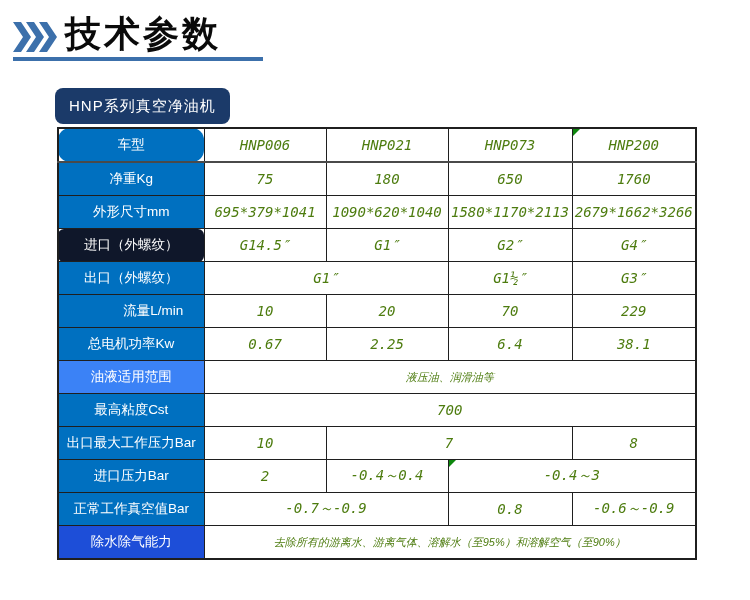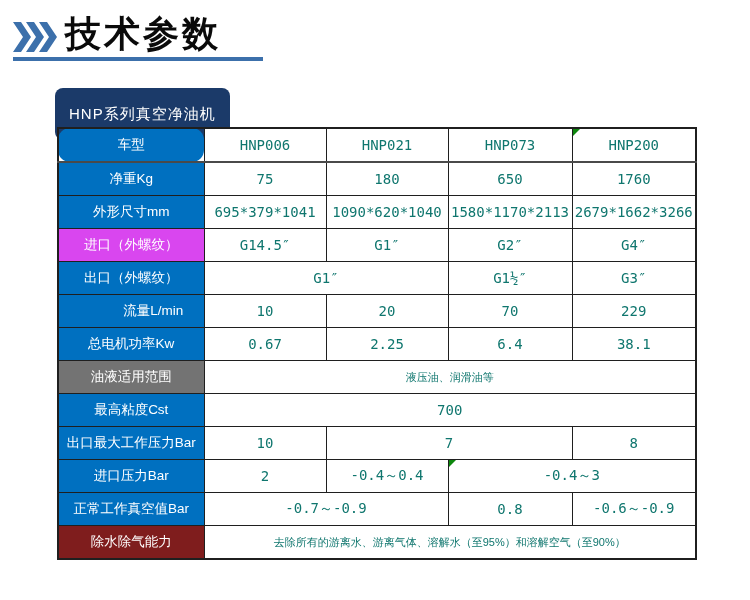--- a/index.html
+++ b/index.html
@@ -48,21 +48,21 @@
     height: 4px;
   }
 
   
   .series-badge {
     position: absolute;
     left: 55px;
     top: 88px;
     height: 28px;
     line-height: 28px;
-    padding: 12px 14px;
+    padding: 4px 14px;
     border-radius: 8px;
     color: #ffffff;
     font-size: 15px;
     font-weight: 500;
     letter-spacing: 1px;
     white-space: nowrap;
   }
 
   
   .table-wrap {
@@ -92,23 +92,24 @@
     border-bottom: 2px solid #4a4a4a;
   }
   th.label-cell {
     color: #ffffff;
     font-size: 13.5px;
     font-weight: 500;
     font-family: "Liberation Sans", "DejaVu Sans", sans-serif;
   }
   td.data-cell {
     background: #ffffff;
-    color: #0f766e;
+    color: #4d7c0f;
     font-size: 14px;
     font-family: "DejaVu Sans Mono", "Liberation Mono", monospace;
+    font-style: italic;
   }
   td.data-cell.cjk {
     font-size: 11px;
     font-family: "Liberation Sans", "DejaVu Sans", sans-serif;
   }
   .marker {
     position: absolute;
     left: 0;
     top: 0;
     width: 0;
@@ -159,21 +160,21 @@
           <td class="data-cell">1760</td>
         </tr>
         <tr>
           <th class="label-cell" style="background: rgb(0, 112, 192); margin-left: 45px;">外形尺寸mm</th>
           <td class="data-cell">695*379*1041</td>
           <td class="data-cell">1090*620*1040</td>
           <td class="data-cell">1580*1170*2113</td>
           <td class="data-cell">2679*1662*3266</td>
         </tr>
         <tr>
-          <th class="label-cell" style="background: #d946ef;">进口（外螺纹）</th>
+          <th class="label-cell" style="background: #0f172a; border-radius: 6px;">进口（外螺纹）</th>
           <td class="data-cell">G14.5″</td>
           <td class="data-cell">G1″</td>
           <td class="data-cell">G2″</td>
           <td class="data-cell">G4″</td>
         </tr>
         <tr>
           <th class="label-cell" style="background: rgb(0, 112, 192);">出口（外螺纹）</th>
           <td class="data-cell" colspan="2">G1″</td>
           <td class="data-cell">G1½″</td>
           <td class="data-cell">G3″</td>
@@ -186,21 +187,21 @@
           <td class="data-cell">229</td>
         </tr>
         <tr>
           <th class="label-cell" style="background: rgb(0, 112, 192);">总电机功率Kw</th>
           <td class="data-cell">0.67</td>
           <td class="data-cell">2.25</td>
           <td class="data-cell">6.4</td>
           <td class="data-cell">38.1</td>
         </tr>
         <tr>
-          <th class="label-cell" style="background: #737373;">油液适用范围</th>
+          <th class="label-cell" style="background: #3b82f6;">油液适用范围</th>
           <td class="data-cell cjk" colspan="4">液压油、润滑油等</td>
         </tr>
         <tr>
           <th class="label-cell" style="background: rgb(0, 112, 192);">最高粘度Cst</th>
           <td class="data-cell" colspan="4">700</td>
         </tr>
         <tr>
           <th class="label-cell" style="background: rgb(0, 112, 192);">出口最大工作压力Bar</th>
           <td class="data-cell">10</td>
           <td class="data-cell" colspan="2">7</td>
@@ -212,18 +213,18 @@
           <td class="data-cell">-0.4～0.4</td>
           <td class="data-cell" colspan="2">-0.4～3<i class="marker" style="border-top-color: rgb(13, 135, 13);"></i></td>
         </tr>
         <tr>
           <th class="label-cell" style="background: rgb(0, 112, 192);">正常工作真空值Bar</th>
           <td class="data-cell" colspan="2">-0.7～-0.9</td>
           <td class="data-cell">0.8</td>
           <td class="data-cell">-0.6～-0.9</td>
         </tr>
         <tr>
-          <th class="label-cell" style="background: #7f1d1d;">除水除气能力</th>
+          <th class="label-cell" style="background: #1d4ed8;">除水除气能力</th>
           <td class="data-cell cjk" colspan="4">去除所有的游离水、游离气体、溶解水（至95%）和溶解空气（至90%）</td>
         </tr>
       </tbody>
   </table>
 </div>
 
 </body></html>

